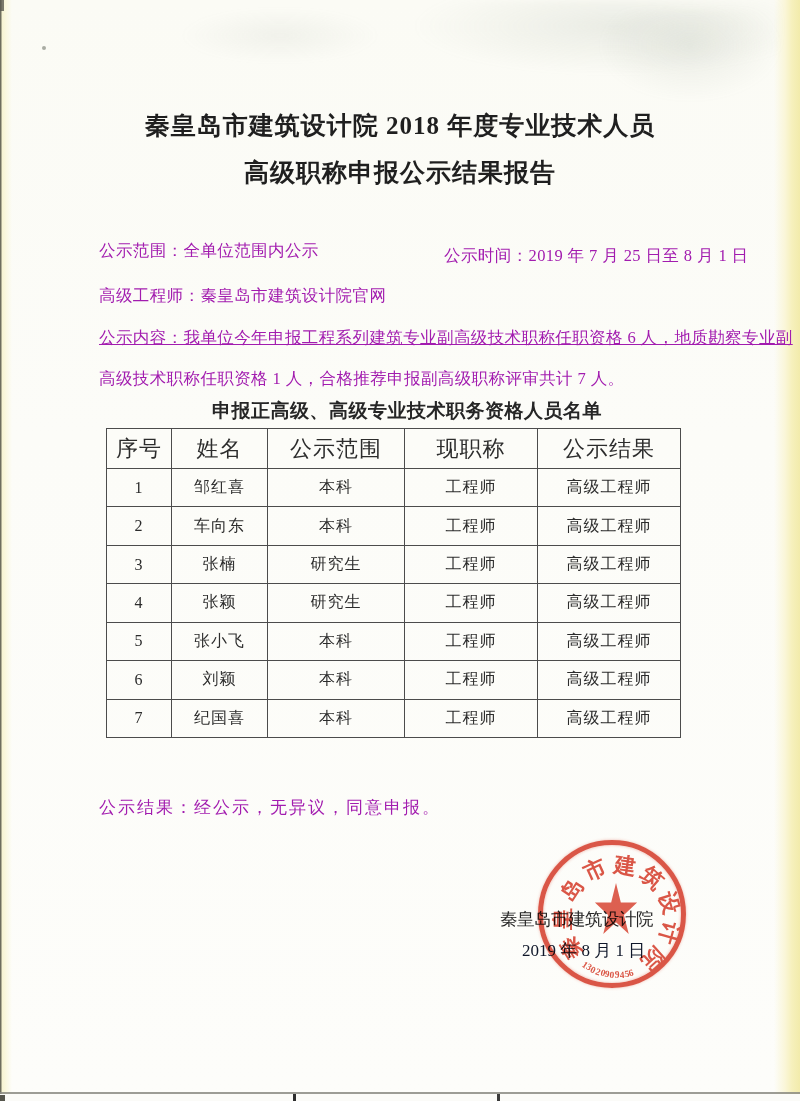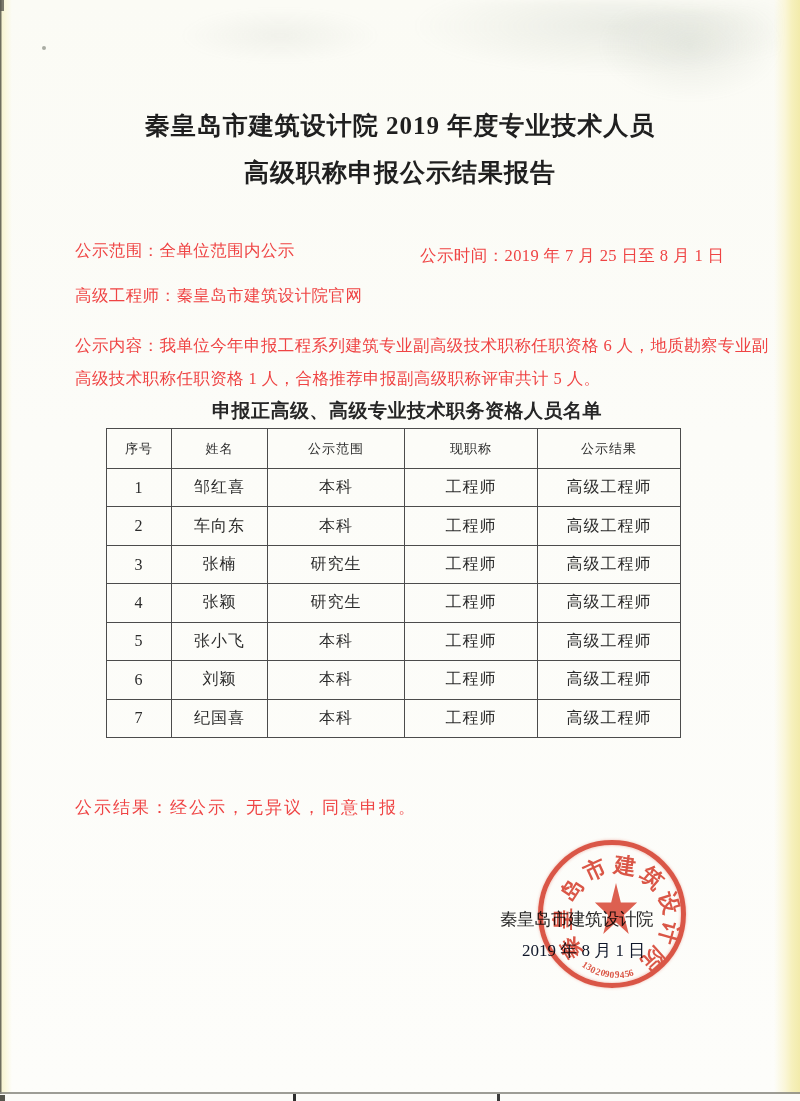--- a/index.html
+++ b/index.html
@@ -28,36 +28,36 @@
   .bottom-line{left:0;top:1092px;width:800px;height:2px;background:#8b8b83;opacity:.85;}
   .bottom-strip{left:0;top:1094px;width:800px;height:7px;background:#fbfbf8;}
   .tick1{left:293px;top:1094px;width:3px;height:7px;background:#2d2d2d;}
   .tick2{left:497px;top:1094px;width:3px;height:7px;background:#3a3a3a;}
   .tick0{left:0;top:1095px;width:5px;height:6px;background:#55554c;}
   
   .title{left:0;width:800px;text-align:center;font-weight:bold;color:#1f1f1f;
     font-size:25px;line-height:32px;letter-spacing:1px;}
   .t1{top:110px;}
   .t2{top:157px;font-family:Liberation Serif, serif;}
-  .body-line{font-size:16.5px;line-height:23px;color:#ef4444;letter-spacing:.4px;white-space:nowrap;}
+  .body-line{font-size:16.5px;line-height:23px;color:#a21caf;letter-spacing:.4px;white-space:nowrap;margin-left:24px;}
   .scope{left:75px;top:239px;}
   .ptime{left:420px;top:244px;}
   .loc{left:75px;top:284px;}
-  .c1{left:75px;top:334px;}
+  .c1{left:75px;top:326px;text-decoration:underline;}
   .c2{left:75px;top:367px;}
   .result{left:75px;top:796px;font-size:17px;letter-spacing:2px;}
   .tbl-title{left:0;top:398px;width:790px;text-align:center;
     font-size:19px;font-weight:bold;color:#262626;letter-spacing:.5px;padding-left:12px;}
   
   table.roster{position:absolute;left:106px;top:428px;width:574px;height:310px;
     border-collapse:collapse;table-layout:fixed;}
   table.roster th,table.roster td{
     border:1.5px solid #4c4c4c;text-align:center;vertical-align:middle;
     font-weight:normal;font-size:16px;color:#2c2c2c;padding:0;letter-spacing:1px;}
-  table.roster th{height:39px;font-size:13px;}
+  table.roster th{height:39px;font-size:22px;}
   
   .sig{left:500px;top:907px;font-size:17.5px;letter-spacing:-0.5px;color:#262626;white-space:nowrap;text-align:right;}
   .sdate{left:522px;top:939px;font-size:17px;color:#0f172a;white-space:nowrap;}
   
   .seal{left:538px;top:840px;width:148px;height:148px;box-sizing:border-box;
     border:5px solid var(--stamp,#d8402e);border-radius:50%;
     mix-blend-mode:multiply;opacity:.88;
     box-shadow:0 0 3px rgba(216,64,46,.45), inset 0 0 3px rgba(216,64,46,.45);}
   .seal-char{position:absolute;width:26px;height:26px;line-height:26px;text-align:center;
     font-size:22px;font-weight:bold;color:var(--stamp,#d8402e);
@@ -72,28 +72,28 @@
 <div>
 
   <div class="abs edge-left"></div>
   <div class="abs edge-right"></div>
   <div class="abs smudge sm1"></div>
   <div class="abs smudge sm2"></div>
   <div class="abs smudge sm3"></div>
   <div class="abs speck-tl"></div>
   <div class="abs speck-a"></div>
 
-  <div class="abs title t1">秦皇岛市建筑设计院 2019 年度专业技术人员</div>
+  <div class="abs title t1">秦皇岛市建筑设计院 2018 年度专业技术人员</div>
   <div class="abs title t2">高级职称申报公示结果报告</div>
 
   <div class="abs body-line scope">公示范围：全单位范围内公示</div>
   <div class="abs body-line ptime">公示时间：2019 年 7 月 25 日至 8 月 1 日</div>
   <div class="abs body-line loc">高级工程师：秦皇岛市建筑设计院官网</div>
   <div class="abs body-line c1">公示内容：我单位今年申报工程系列建筑专业副高级技术职称任职资格 6 人，地质勘察专业副</div>
-  <div class="abs body-line c2">高级技术职称任职资格 1 人，合格推荐申报副高级职称评审共计 5 人。</div>
+  <div class="abs body-line c2">高级技术职称任职资格 1 人，合格推荐申报副高级职称评审共计 7 人。</div>
 
   <div class="abs tbl-title">申报正高级、高级专业技术职务资格人员名单</div>
   <table class="roster">
     <colgroup>
       <col style="width:65px">
         <col style="width:96px">
         <col style="width:137px">
       <col style="width:133px">
         <col style="width:143px">
     </colgroup>

